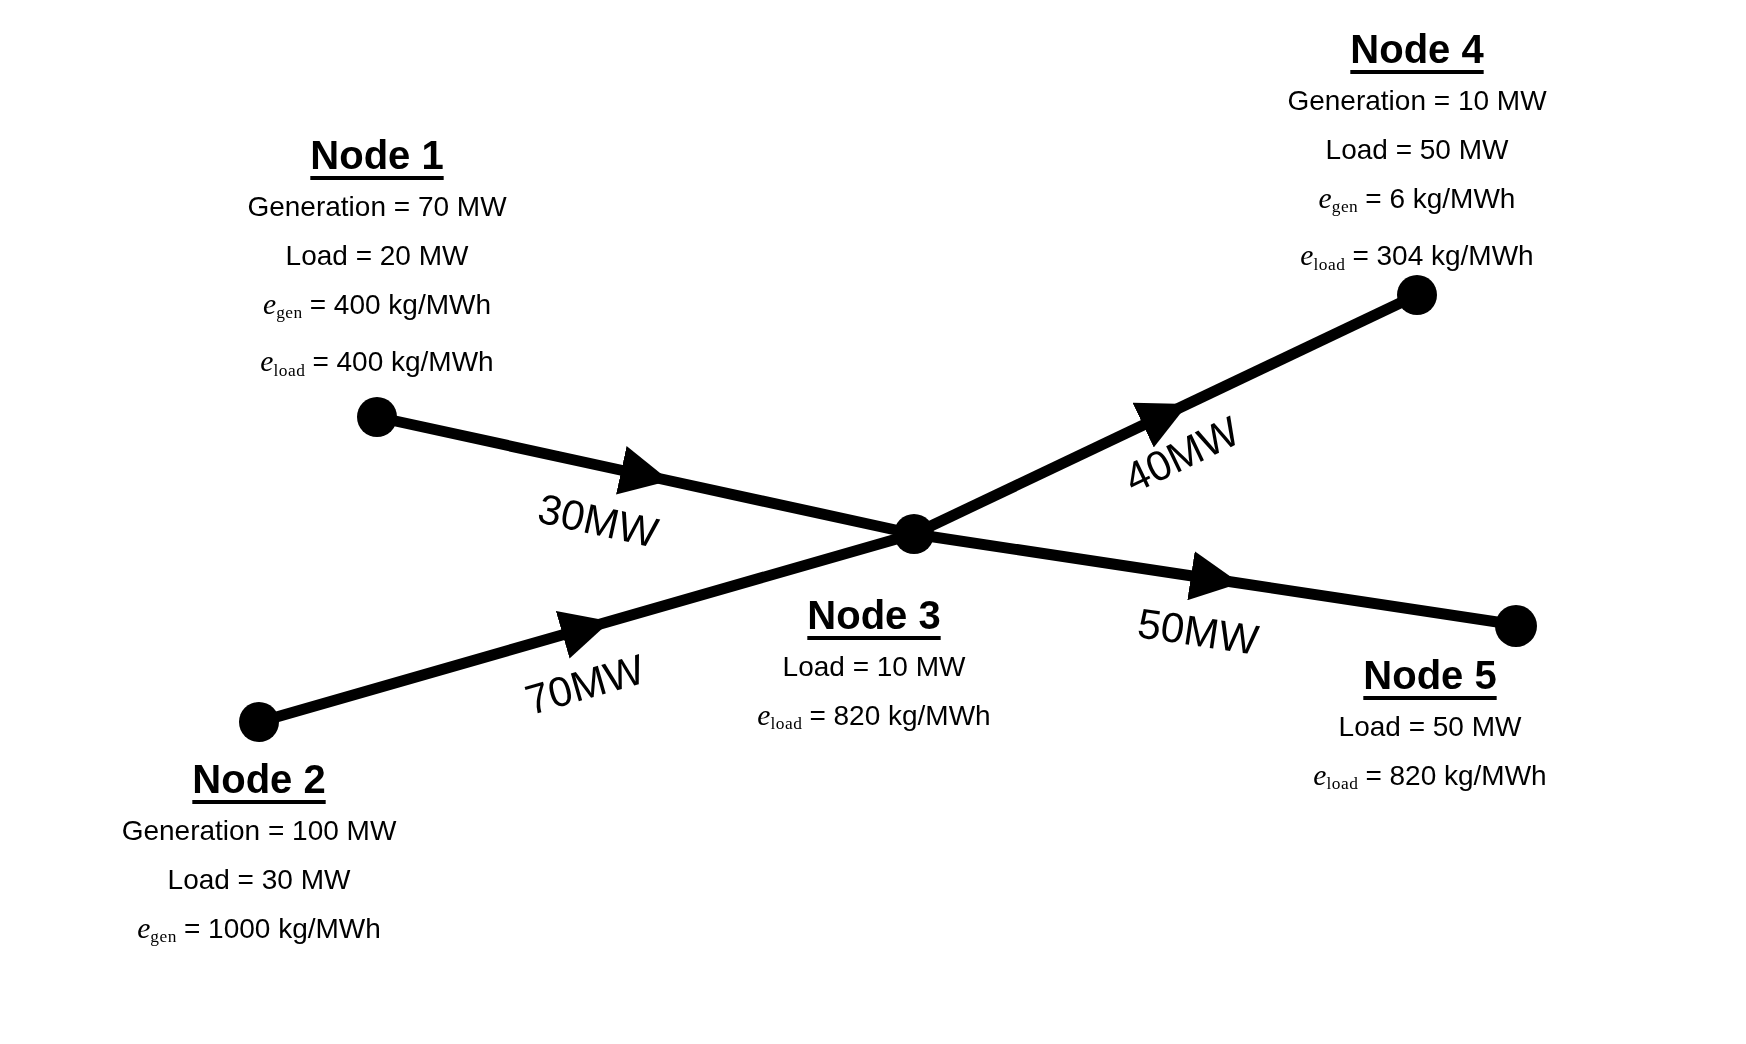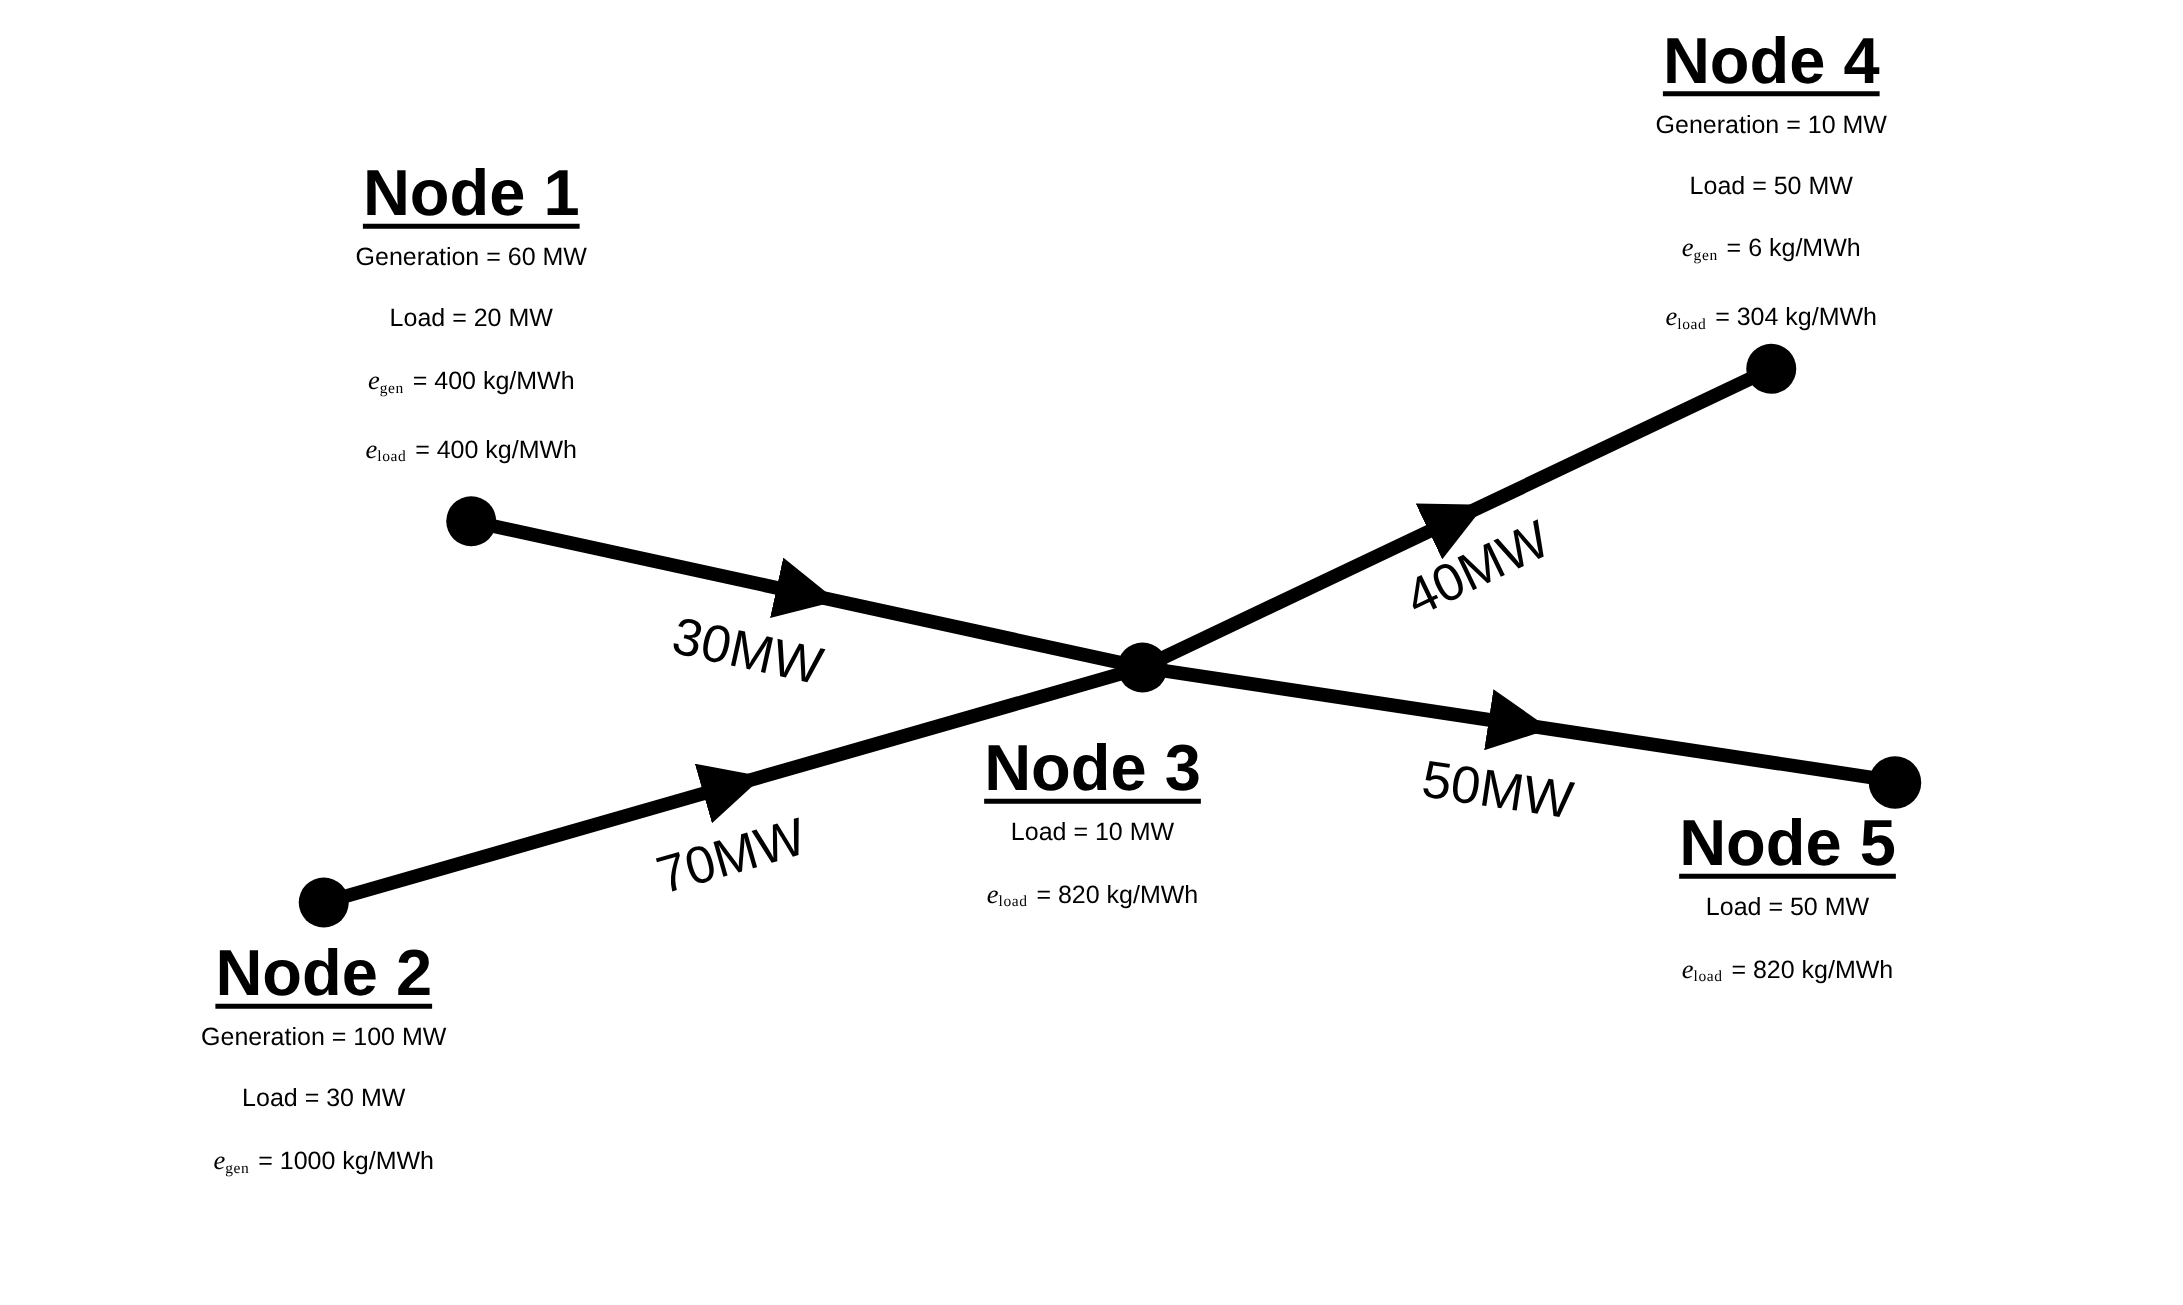--- a/index.html
+++ b/index.html
@@ -21,29 +21,29 @@
     left: 0;
     top: 0;
   }
   .node-info {
     position: absolute;
     transform: translateX(-50%);
     text-align: center;
     white-space: nowrap;
   }
   .node-title {
-    font-size: 52px;
+    font-size: 40px;
     font-weight: bold;
     line-height: 54px;
     text-decoration: underline;
     text-decoration-thickness: 3.5px;
     text-underline-offset: 7px;
   }
   .row {
-    font-size: 20px;
+    font-size: 28px;
     line-height: 49px;
   }
   .msym {
     font-family: "Liberation Serif", serif;
     font-style: italic;
     font-size: 1.06em;
   }
   .msub {
     font-family: "Liberation Serif", serif;
     font-size: 0.62em;
@@ -82,21 +82,21 @@
 
     <circle cx="377" cy="417" r="20" fill="#000000"></circle>
     <circle cx="259" cy="722" r="20" fill="#000000"></circle>
     <circle cx="914" cy="534" r="20" fill="#000000"></circle>
     <circle cx="1417" cy="295" r="20" fill="#000000"></circle>
     <circle cx="1516" cy="626" r="21" fill="#000000"></circle>
   </svg>
 
   <div class="node-info" style="left:377px; top:128px;">
     <div class="node-title">Node 1</div>
-    <div class="row">Generation = 60 MW</div>
+    <div class="row">Generation = 70 MW</div>
     <div class="row">Load = 20 MW</div>
     <div class="row"><span class="msym">e</span><span class="msub">gen</span><span>= 400 kg/MWh</span></div>
     <div class="row"><span class="msym">e</span><span class="msub">load</span><span>= 400 kg/MWh</span></div>
   </div>
 
   <div class="node-info" style="left:259px; top:752px;">
     <div class="node-title">Node 2</div>
     <div class="row">Generation = 100 MW</div>
     <div class="row">Load = 30 MW</div>
     <div class="row"><span class="msym">e</span><span class="msub">gen</span><span>= 1000 kg/MWh</span></div>

